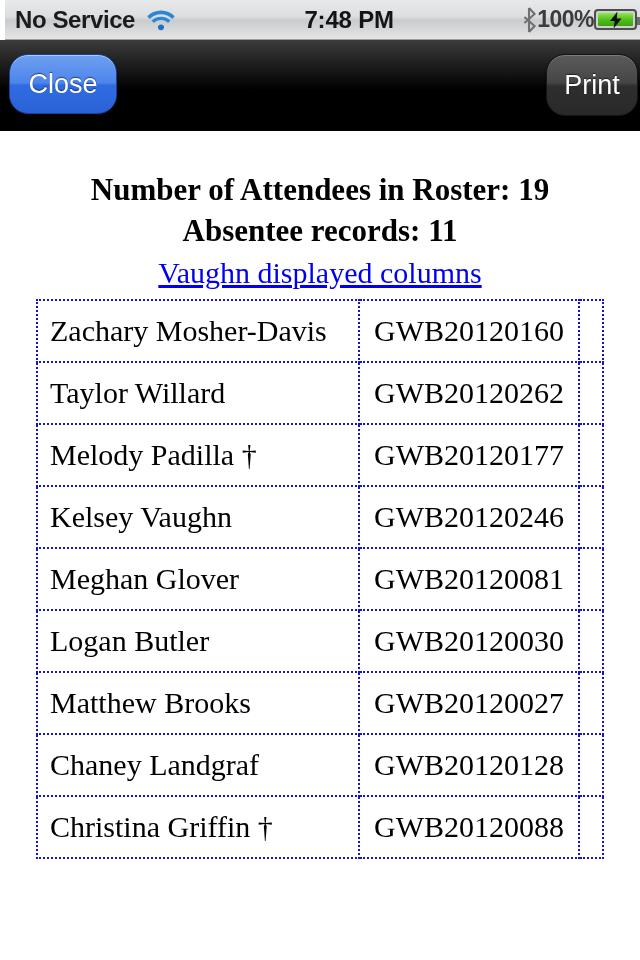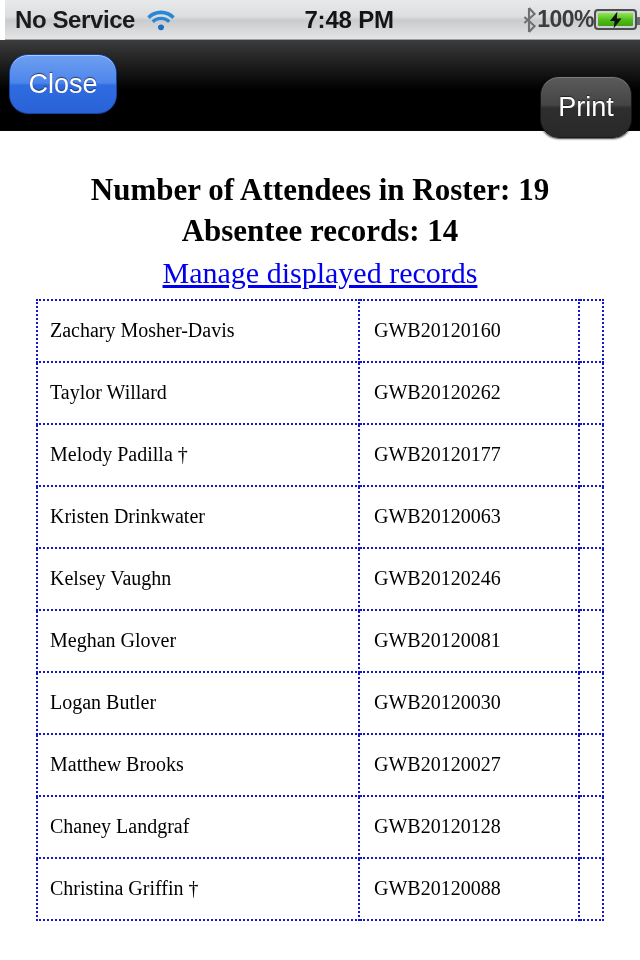--- a/index.html
+++ b/index.html
@@ -62,25 +62,24 @@
     border-radius:19px; cursor:pointer;
     text-shadow:0 -1px 1px rgba(0,0,0,0.55);
   }
   .btn-close {
     left:9px; width:108px; height:60px;
     background:linear-gradient(to bottom,#6e9ff0 0%,#4d85ec 48%,#2f6ce2 52%,#2a62d6 100%);
     border:1px solid #13459c;
     box-shadow:inset 0 1px 0 rgba(255,255,255,0.45), 0 1px 2px rgba(0,0,0,0.7);
   }
   .btn-print {
-    right:8px; width:92px; height:62px;
+    right:2px; width:92px; height:62px;
     background:linear-gradient(to bottom,#5b5b5b 0%,#454545 46%,#2e2e2e 52%,#292929 100%);
     border:1px solid #161616;
     box-shadow:inset 0 1px 0 rgba(255,255,255,0.20), 0 1px 2px rgba(0,0,0,0.8);
-    margin-top:22px;
   }
 
   
   .content { position:absolute; top:132px; left:0; width:640px; }
 
   .heading {
     text-align:center; font-size:31px; font-weight:bold; color:#000;
     font-family:"Liberation Serif", serif; line-height:1.32;
   }
   .heading.h1 { padding-top:38px; }
@@ -92,21 +91,21 @@
 
   
   .roster-table {
     margin:0 auto;
     width:566px;
     border-collapse:collapse;
     table-layout:fixed;
   }
   .roster-table td {
     border:2px dotted #1414cc;
-    font-size:20px; color:#000;
+    font-size:30px; color:#000;
     font-family:"Liberation Serif", serif;
     height:62px;
     padding:0 0 0 12px;
     vertical-align:middle;
     white-space:nowrap;
     overflow:hidden;
   }
   .col-name  { width:322px; }
   .col-id    { width:220px; padding-left:14px !important; }
   .col-extra { width:24px; padding:0 !important; }
@@ -149,45 +148,40 @@
     </div>
   </div>
 
   <div class="toolbar">
     <div class="btn btn-close">Close</div>
     <div class="btn btn-print">Print</div>
   </div>
 
   <div class="content">
     <div class="heading h1">Number of Attendees in Roster: 19</div>
-    <div class="heading">Absentee records: 14</div>
+    <div class="heading">Absentee records: 11</div>
     <div class="link-row">
-      <a class="manage-link" href="#">Manage displayed records</a>
+      <a class="manage-link" href="#">Vaughn displayed columns</a>
     </div>
 
     <table class="roster-table">
       <tbody>
           <tr>
             <td class="col-name">Zachary Mosher-Davis</td>
             <td class="col-id">GWB20120160</td>
             <td class="col-extra"></td>
           </tr>
           <tr>
             <td class="col-name">Taylor Willard</td>
             <td class="col-id">GWB20120262</td>
             <td class="col-extra"></td>
           </tr>
           <tr>
             <td class="col-name">Melody Padilla †</td>
             <td class="col-id">GWB20120177</td>
-            <td class="col-extra"></td>
-          </tr>
-          <tr>
-            <td class="col-name">Kristen Drinkwater</td>
-            <td class="col-id">GWB20120063</td>
             <td class="col-extra"></td>
           </tr>
           <tr>
             <td class="col-name">Kelsey Vaughn</td>
             <td class="col-id">GWB20120246</td>
             <td class="col-extra"></td>
           </tr>
           <tr>
             <td class="col-name">Meghan Glover</td>
             <td class="col-id">GWB20120081</td>

